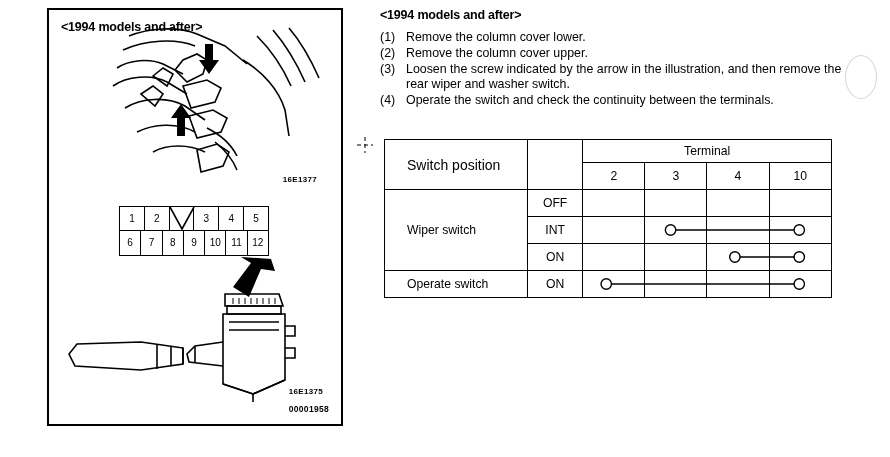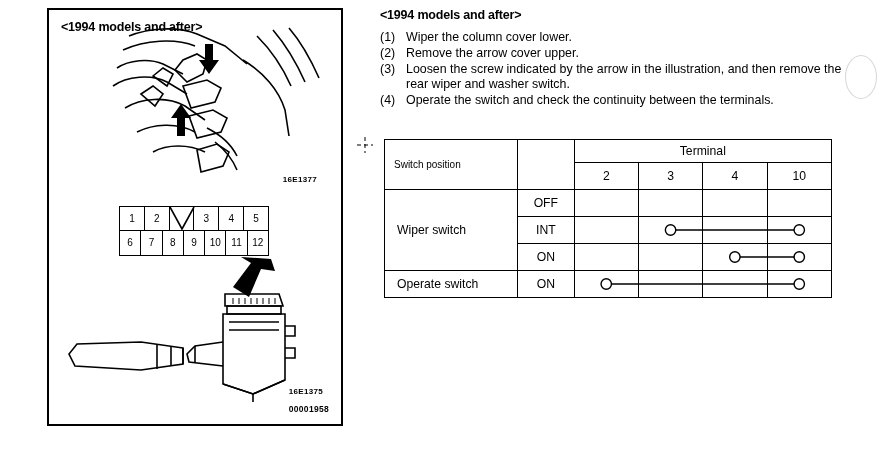--- a/index.html
+++ b/index.html
@@ -166,37 +166,37 @@
     height: 26px;
   }
   th.thead-terminal {
     height: 22px;
     font-size: 12.2px;
     margin-top: 12px;
   }
   .col-pos {
     width: 124px;
     text-align: left;
-    padding-left: 9px;
-    font-size: 10px;
+    padding-left: 22px;
+    font-size: 14px;
   }
   .col-mode {
     width: 56px;
     font-size: 12.2px;
   }
   .term-col {
     width: 64px;
     font-size: 12.2px;
   }
   td.cell-term {
     position: relative;
   }
   .row-label {
     text-align: left;
-    padding-left: 12px;
+    padding-left: 22px;
     font-size: 12.2px;
   }
 
   
   #continuity {
     position: absolute;
     left: 0;
     top: 0;
     width: 100%;
     height: 100%;
@@ -308,25 +308,25 @@
   <div class="fig-label" id="fig-label-top">16E1377</div>
   <div class="fig-label" id="fig-label-bottom">16E1375</div>
   <div class="fig-label" id="fig-label-doc">00001958</div>
 </div>
 
 <div id="right-title">&lt;1994 models and after&gt;</div>
 
 <div id="steps">
   <div class="step">
     <div class="step-num">(1)</div>
-    <div class="step-text">Wiper the column cover lower.</div>
+    <div class="step-text">Remove the column cover lower.</div>
   </div>
   <div class="step">
     <div class="step-num">(2)</div>
-    <div class="step-text">Remove the arrow cover upper.</div>
+    <div class="step-text">Remove the column cover upper.</div>
   </div>
   <div class="step">
     <div class="step-num">(3)</div>
     <div class="step-text">Loosen the screw indicated by the arrow in the illustration, and then remove the rear wiper and washer switch.</div>
   </div>
   <div class="step">
     <div class="step-num">(4)</div>
     <div class="step-text">Operate the switch and check the continuity between the terminals.</div>
   </div>
 </div>

